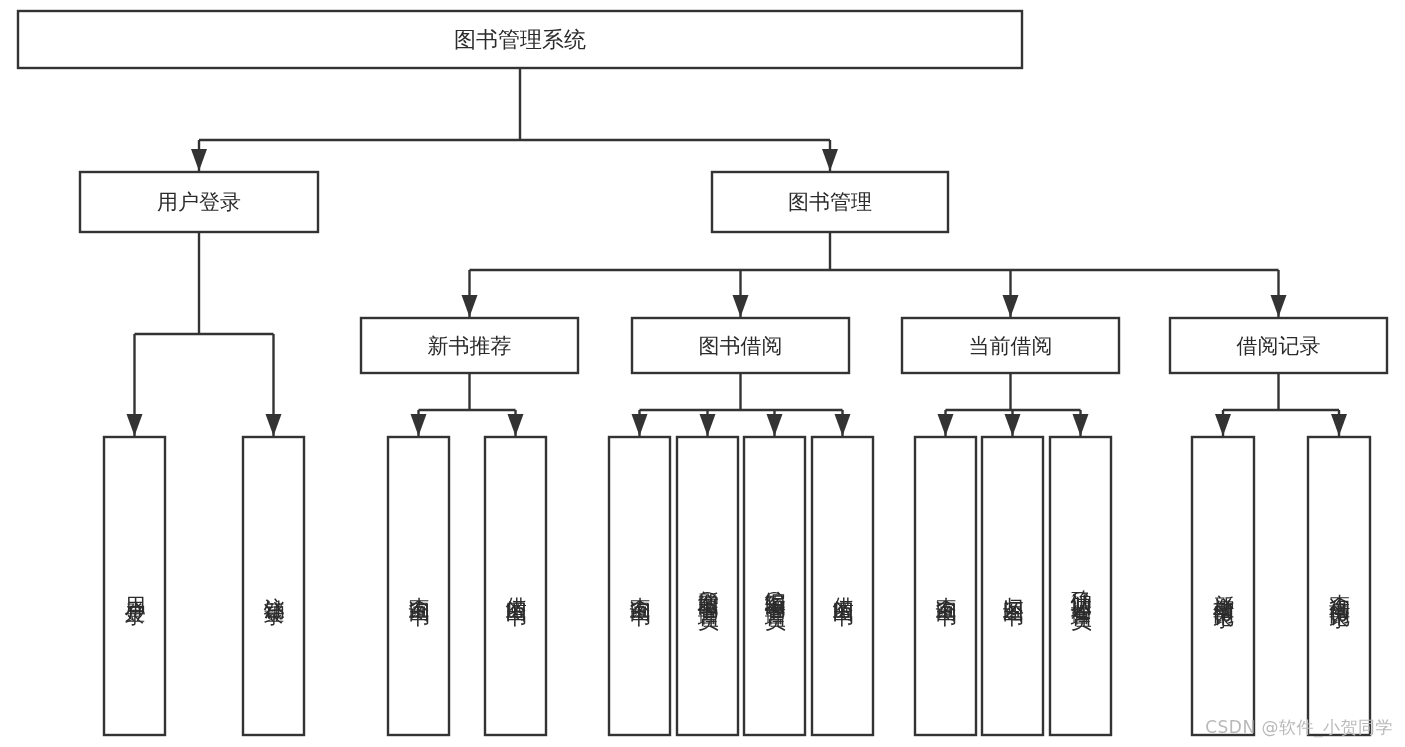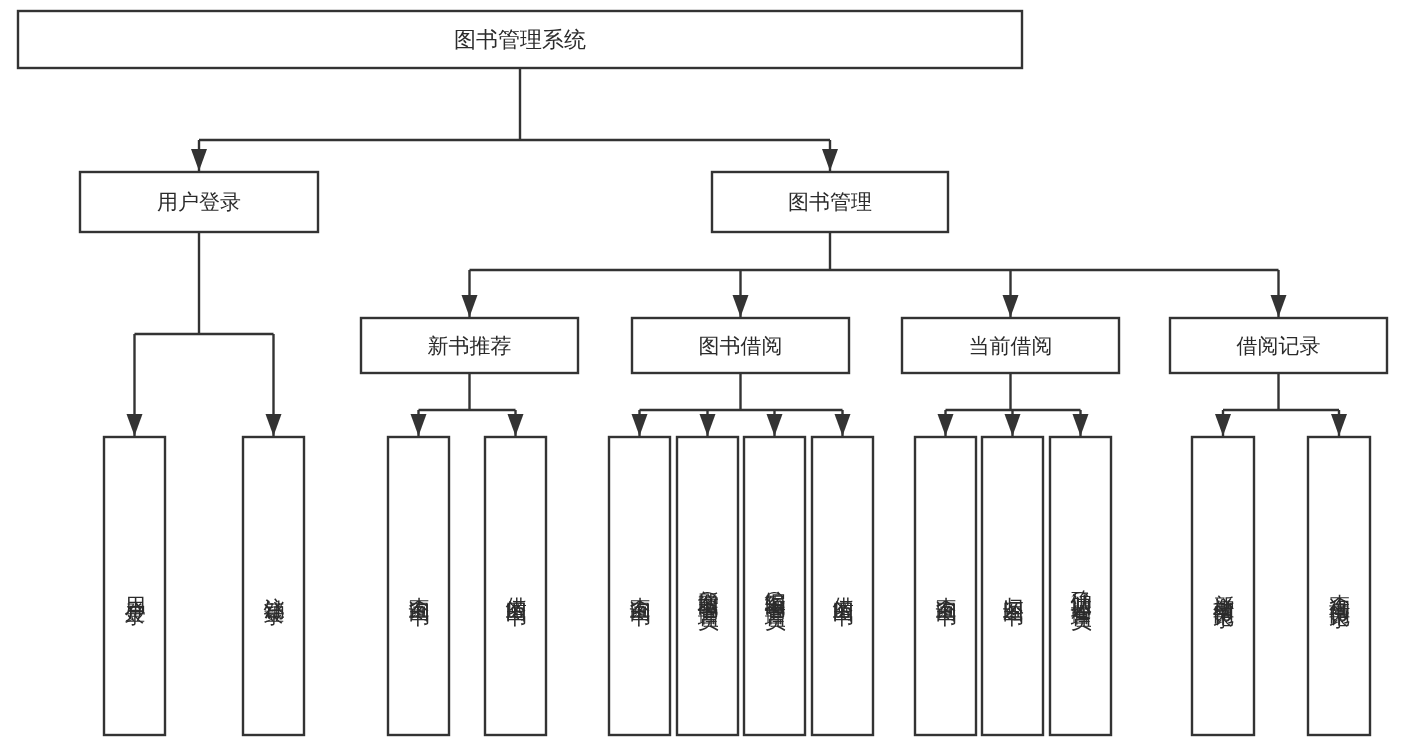--- a/index.html
+++ b/index.html
@@ -209,13 +209,14 @@
         <span class="leaf-label">确认归还（管理员）</span>
       </div>
       <div class="leaf-label-wrap" style="left: 1192px; top: 437px; width: 62px; height: 298px;">
         <span class="leaf-label">新增借阅记录</span>
       </div>
       <div class="leaf-label-wrap" style="left: 1308px; top: 437px; width: 62px; height: 298px;">
         <span class="leaf-label">查询借阅记录</span>
       </div>
     </div>
 
+  <div class="watermark">CSDN @软件_小贺同学</div>
 </div>
 
 </body></html>

